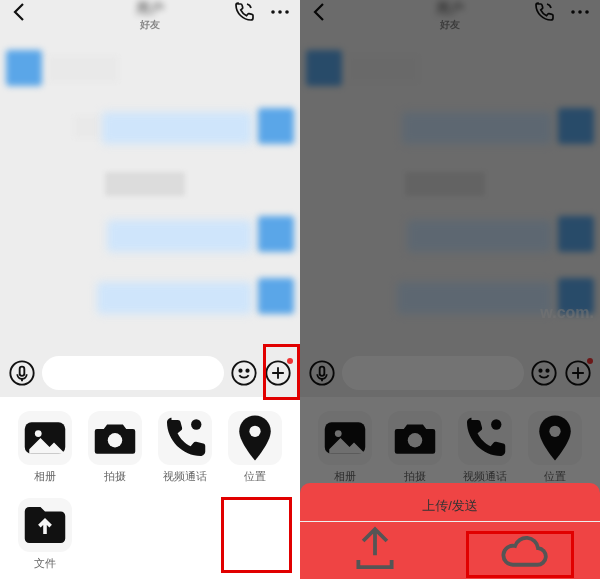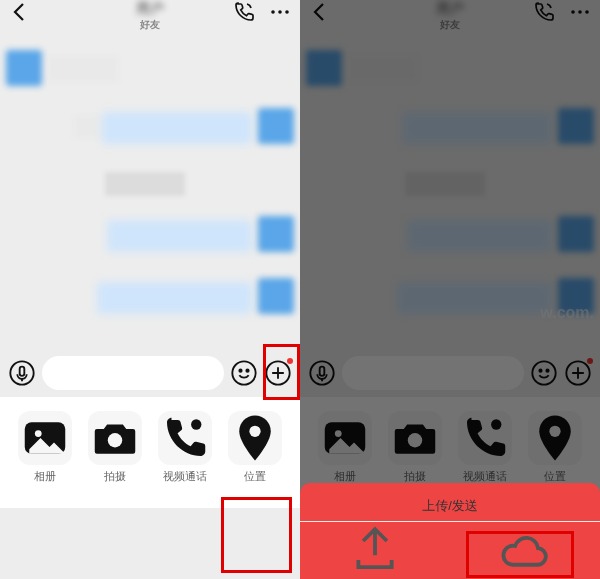--- a/index.html
+++ b/index.html
@@ -143,20 +143,29 @@
           </div>
         <div class="panel-item">
             <div class="panel-tile">
               <svg viewBox="0 0 24 24" fill="currentColor">
                 <path d="M12 2c-3.9 0-7 3.1-7 7 0 5 7 13 7 13s7-8 7-13c0-3.9-3.1-7-7-7z"></path>
                 <circle cx="12" cy="9" r="2.5" fill="#f6f6f6"></circle>
               </svg>
             </div>
             <div class="panel-label">位置</div>
           </div>
+        <div class="panel-item">
+            <div class="panel-tile">
+              <svg viewBox="0 0 24 24" fill="currentColor">
+                <path d="M3 6a2 2 0 0 1 2-2h5l2 2h7a2 2 0 0 1 2 2v10a2 2 0 0 1-2 2H5a2 2 0 0 1-2-2V6z"></path>
+                <path d="M12 10v6M9.5 12.5L12 10l2.5 2.5" stroke="#f6f6f6" stroke-width="1.6" fill="none"></path>
+              </svg>
+            </div>
+            <div class="panel-label">文件</div>
+          </div>
       </div>
     </div>
 
     <div class="highlight-box" style="left:263px;top:344px;width:37px;height:56px;"></div>
     <div class="highlight-box" style="left:221px;top:497px;width:71px;height:76px;"></div>
   </div>
 
   <div class="pane pane-right">
     <div class="topbar">
       <div class="icon-btn">

